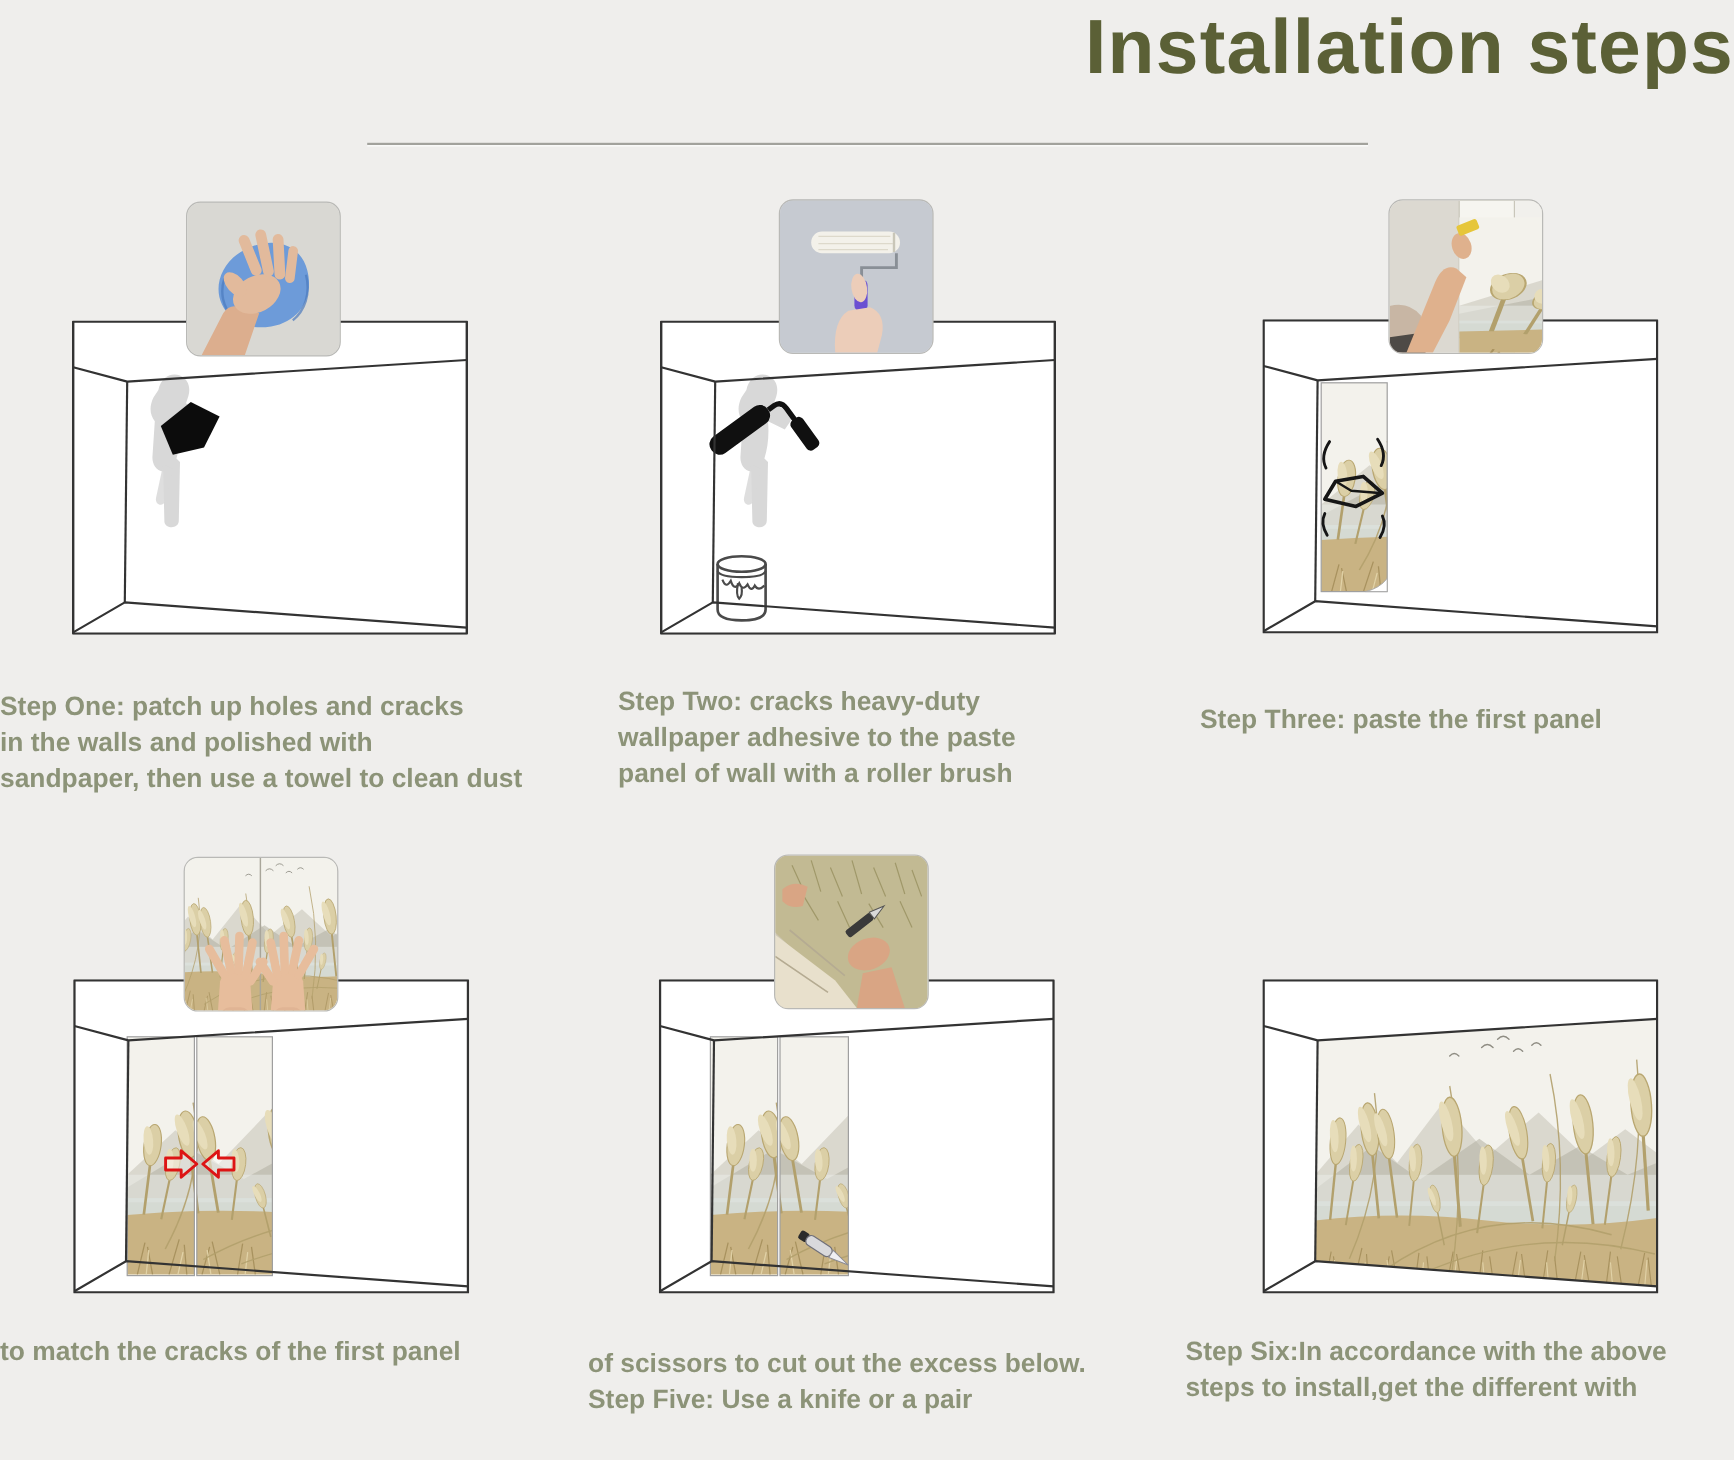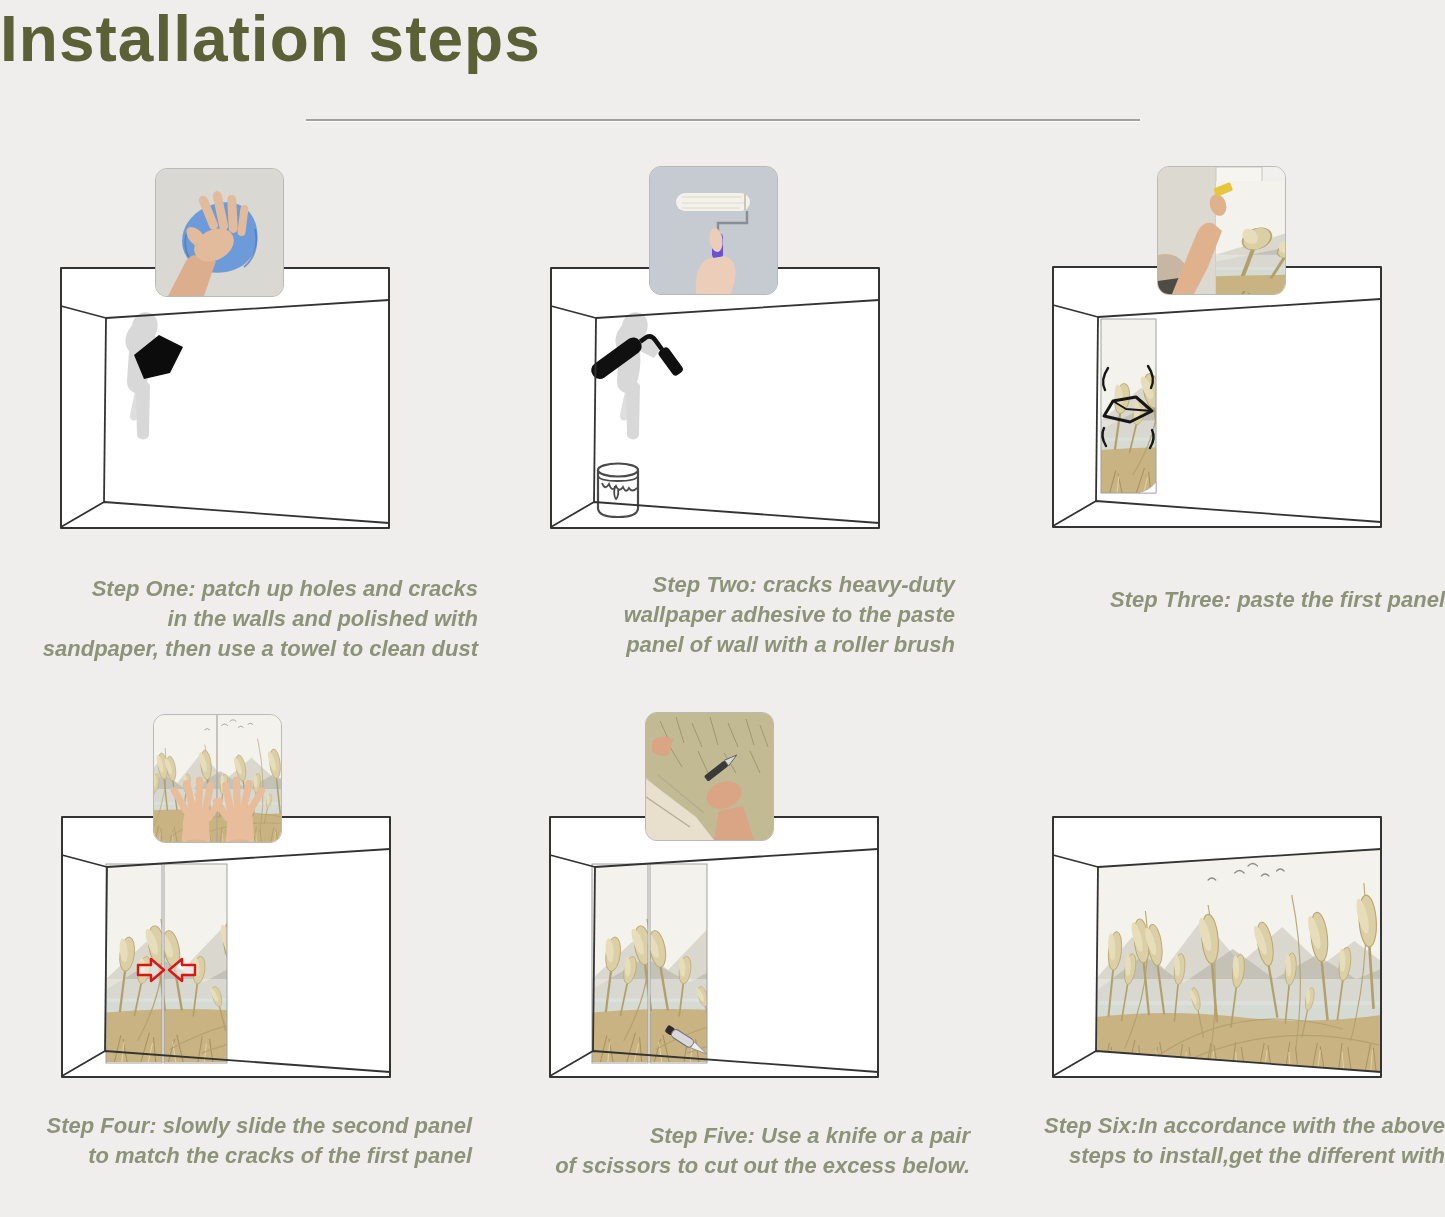--- a/index.html
+++ b/index.html
@@ -3,37 +3,37 @@
 <meta charset="utf-8">
 <style>
   html,body{margin:0;padding:0;}
   #page{
     position:relative;width:1445px;height:1217px;overflow:hidden;
     background:#efeeec;
     font-family:"Liberation Sans","DejaVu Sans",sans-serif;
   }
   .title{
     position:absolute;top:2px;left:0;right:0;margin:0;
-    text-align:left;font-size:64px;font-weight:bold;letter-spacing:1px;
+    text-align:right;font-size:64px;font-weight:bold;letter-spacing:1px;
     color:#5b6036;
   }
   .divider{
     position:absolute;top:119px;left:306px;width:834px;height:0;
     border-top:2px solid #a2a29c;border-bottom:1px solid #ffffff;
   }
   .room{position:absolute;width:330px;height:262px;}
   .thumb{
     position:absolute;width:127px;height:127px;border-radius:12px;
     border:1px solid #b9b9b6;overflow:hidden;background:#d8d7d3;
     box-shadow:0 0 0 1px rgba(255,255,255,.6) inset;z-index:3;
   }
   .thumb svg{display:block;width:100%;height:100%;}
   .caption{
-    position:absolute;text-align:right;font-weight:bold;
-    font-size:22px;line-height:30px;color:#8c9378;font-style:italic;
+    position:absolute;text-align:left;font-weight:bold;
+    font-size:22px;line-height:30px;color:#8c9378;
   }
   .caption span{display:block;}
 </style>
 </head>
 <body>
 
 <div id="page">
 
   <h1 class="title">Installation steps</h1>
   <div class="divider"></div>
@@ -264,21 +264,20 @@
     <rect x="45" y="48" width="56" height="199" fill="none" stroke="#9f9f9f" stroke-width="1"></rect>
     <rect x="103" y="48" width="63" height="199" fill="none" stroke="#9f9f9f" stroke-width="1"></rect>
     <g stroke="#dd1414" stroke-width="2.4" fill="#ffffff" fill-opacity="0.45" stroke-linejoin="round">
       <path d="M77,149 h13 v-6 l13,11 -13,11 v-6 h-13 z"></path>
       <path d="M134,149 h-13 v-6 l-13,11 13,11 v-6 h13 z"></path>
     </g>
     <use href="#roomlines"></use>
   </svg>
 
   <div class="caption" style="left:0;top:1111px;width:472px">
-    <span>Step Four: slowly slide the second panel</span>
     <span>to match the cracks of the first panel</span>
   </div>
 
   <div class="thumb" style="left:645px;top:712px">
     <svg viewBox="0 0 127 127">
       <rect width="127" height="127" fill="#cdc6b2"></rect>
       <path d="M0,64 L0,0 L127,0 L127,127 L66,127 Z" fill="#c2ba93"></path>
       <g stroke="#97905f" stroke-width="1" fill="none" opacity="0.8">
         <path d="M14,8 l10,22 M30,4 l8,26 M46,10 l10,24 M64,4 l8,28 M82,10 l10,24 M100,6 l8,26 M114,12 l8,22 M24,34 l12,20 M52,38 l10,22 M78,40 l12,20 M104,38 l10,22"></path>
       </g>
@@ -306,22 +305,22 @@
     <rect x="101" y="48" width="57" height="199" fill="none" stroke="#9f9f9f" stroke-width="1"></rect>
     <g transform="translate(136,224) rotate(33)">
       <rect x="-22" y="-4" width="8" height="8" rx="2" fill="#2b2b2b"></rect>
       <rect x="-15" y="-4.5" width="24" height="9" rx="4" fill="#d9d9dc" stroke="#70707a" stroke-width="1"></rect>
       <path d="M9,-3.5 L26,0 L9,3.5 Z" fill="#efeff2" stroke="#8a8a92" stroke-width="0.8"></path>
     </g>
     <use href="#roomlines"></use>
   </svg>
 
   <div class="caption" style="left:490px;top:1121px;width:480px">
+    <span>of scissors to cut out the excess below.</span>
     <span>Step Five: Use a knife or a pair</span>
-    <span>of scissors to cut out the excess below.</span>
   </div>
 
   <svg class="room" style="left:1052px;top:816px" viewBox="0 0 330 262">
     <use href="#roombg"></use>
     <g clip-path="url(#clip-wall)">
       <use href="#mural" transform="translate(44,33) scale(0.95,1)"></use>
     </g>
     <use href="#roomlines"></use>
   </svg>
 

